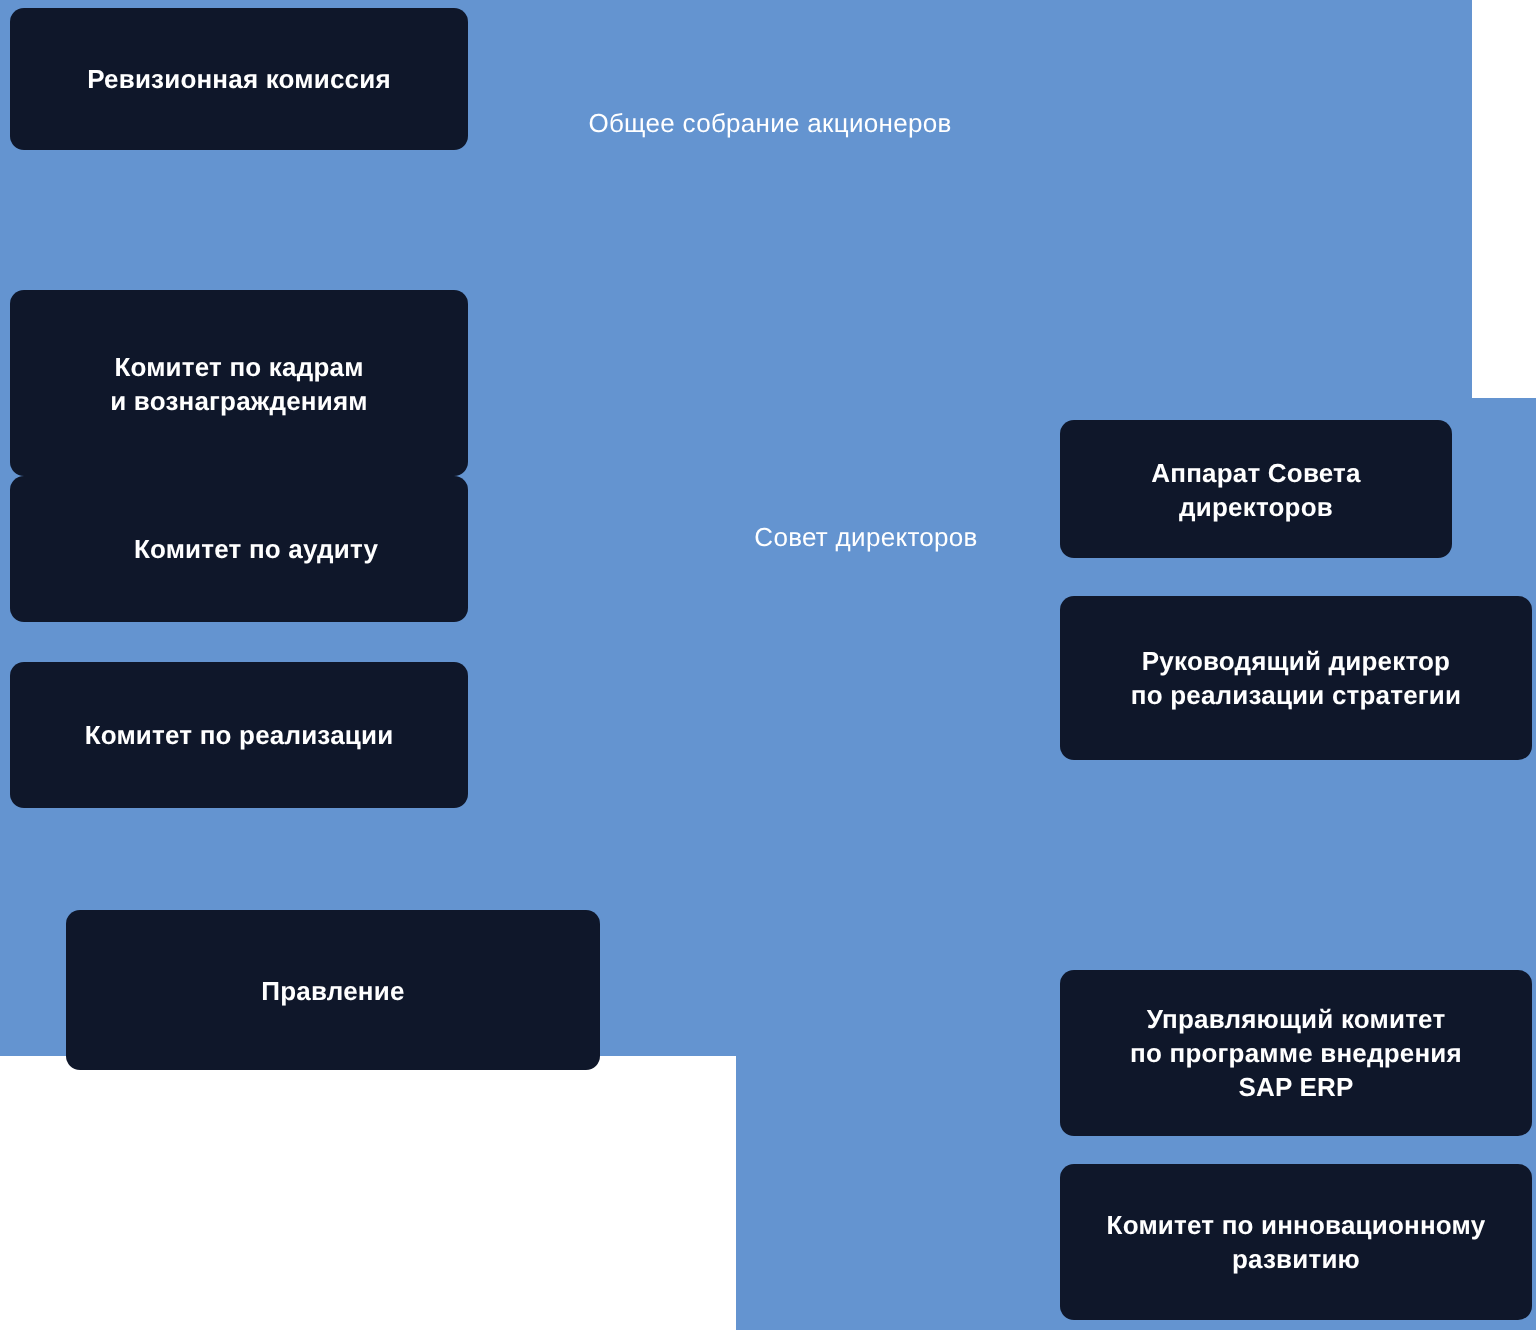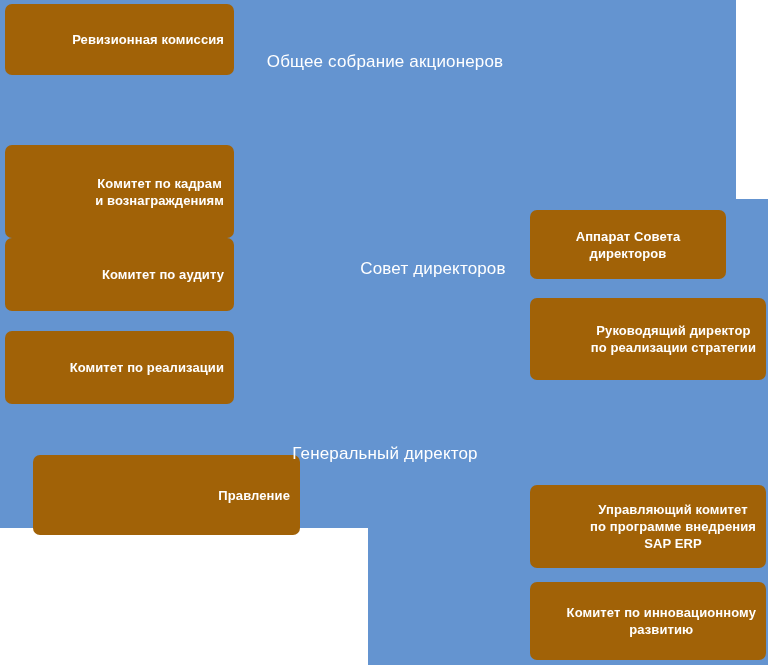--- a/index.html
+++ b/index.html
@@ -34,25 +34,25 @@
   #bg-lower {
     left: 368px;
     top: 199px;
     width: 400px;
     height: 466px;
   }
 
   
   .node {
     position: absolute;
-    background: #a16207;
+    background: #0f172a;
     border-radius: 7px;
     display: flex;
     align-items: center;
-    justify-content: flex-end;
+    justify-content: center;
     text-align: center;
     box-sizing: border-box;
     padding: 4px 10px;
   }
 
   .node .node-label {
     color: #ffffff;
     font-size: 13px;
     line-height: 17px;
     font-weight: 600;
@@ -65,21 +65,21 @@
     position: absolute;
     display: flex;
     align-items: center;
     justify-content: center;
     text-align: center;
     box-sizing: border-box;
   }
 
   .center-label .node-label {
     color: #ffffff;
-    font-size: 17px;
+    font-size: 13px;
     line-height: 18px;
     font-weight: 500;
     letter-spacing: 0.15px;
     white-space: pre-line;
   }
 
   
   #node-audit-commission   { left: 5px;  top: 4px;   width: 229px; height: 71px; }
   #node-hr-committee       { left: 5px;  top: 145px; width: 229px; height: 93px; }
   #node-audit-committee    { left: 5px;  top: 238px; width: 229px; height: 73px; padding-left: 27px; }
@@ -128,23 +128,20 @@
   </div>
 
   <div class="center-label" id="label-shareholders-meeting">
     <span class="node-label">Общее собрание акционеров</span>
   </div>
 
   <div class="center-label" id="label-board-of-directors">
     <span class="node-label">Совет директоров</span>
   </div>
 
-  <div class="center-label" id="label-ceo">
-    <span class="node-label">Генеральный директор</span>
-  </div>
 
   <div class="node" id="node-board-office">
     <span class="node-label">Аппарат Совета директоров</span>
   </div>
 
   <div class="node" id="node-strategy-steering">
     <span class="node-label">Руководящий директор
 по реализации стратегии</span>
   </div>
 

